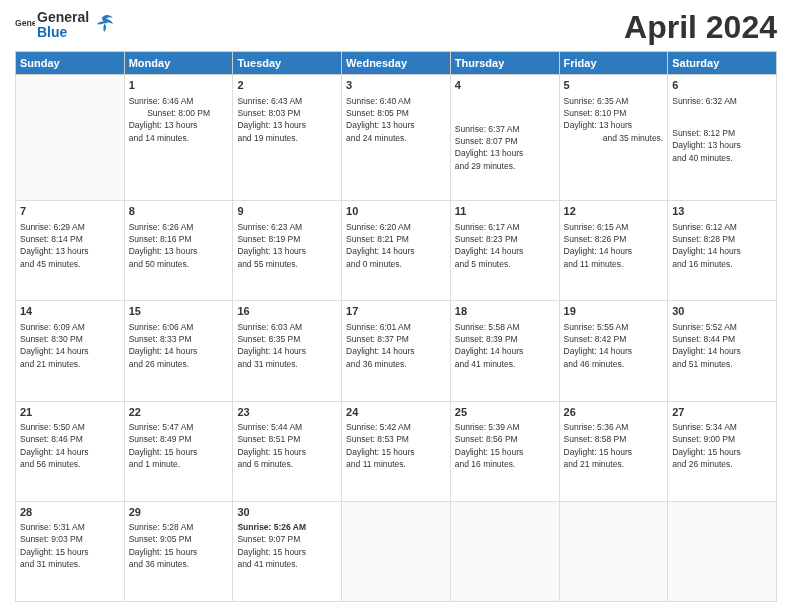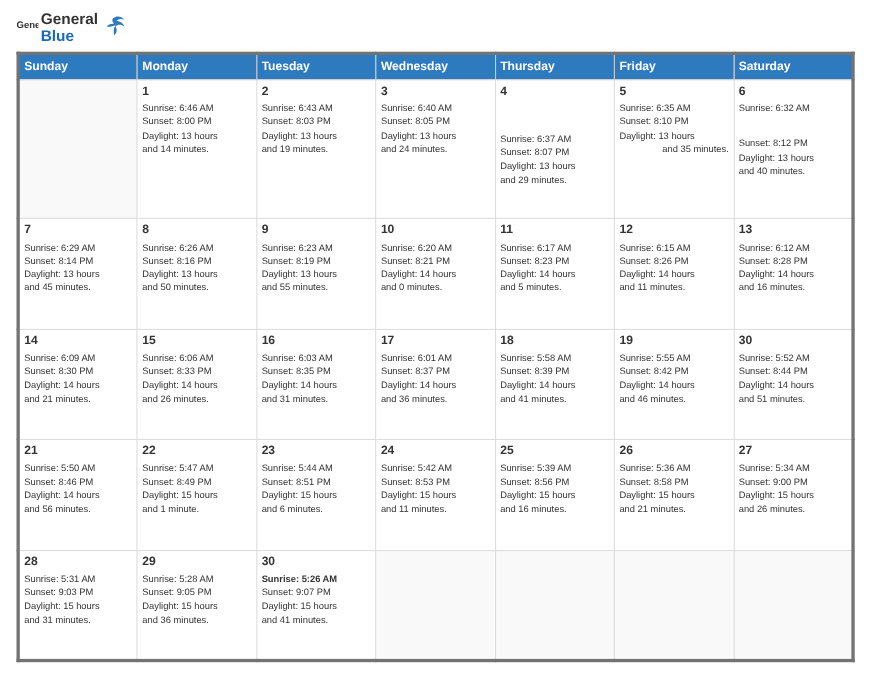--- a/index.html
+++ b/index.html
@@ -40,21 +40,21 @@
       font-weight: bold;
       color: #333;
       line-height: 1.1;
     }
     .subtitle {
       font-size: 14px;
       color: #555;
     }
     .calendar {
       flex: 1;
-      border: 3px solid #737373;
+      border: 1px solid #737373;
       border-collapse: collapse;
       width: 100%;
       font-size: 9.5px;
     }
     .calendar thead tr th {
       background-color: #2e7abf;
       color: #fff;
       padding: 5px 4px;
       text-align: left;
       font-size: 11px;
@@ -98,20 +98,21 @@
       </div>
       <div style="display:flex; flex-direction:column; line-height:1.1;">
         <span style="font-size:14px; font-weight:bold; color:#333;">General</span>
         <span style="font-size:14px; font-weight:bold; color:#1a6bb5;">Blue</span>
       </div>
       <svg width="22" height="22" viewBox="0 0 22 22" style="margin-left:2px; margin-top:-4px;">
         <path d="M11 4 C13 2, 18 3, 20 6 C18 5, 15 5, 13 7 C16 7, 19 9, 20 12 C17 10, 14 10, 12 12 C14 15, 13 18, 11 20 C10 17, 10 14, 12 11 C9 12, 6 13, 4 12 C6 10, 9 9, 11 10 C9 8, 8 5, 11 4Z" fill="#2e7abf"></path>
       </svg>
     </div>
     <div class="title-block">
+      <div class="main-title">April 2024</div>
     </div>
   </div>
 
   <table class="calendar">
     <thead>
       <tr>
 
       <th>Sunday</th>
           <th>Monday</th>
           <th>Tuesday</th>
@@ -121,21 +122,21 @@
           <th>Saturday</th>
         </tr>
     </thead>
     <tbody id="calendar-body">
     <tr>
           <td class="empty-cell"></td>
           <td>
             <span class="day-number">1</span>
             <div class="day-info">
               <span style="display: block;">Sunrise: 6:46 AM</span>
-              <span style="display: block;">Sunset: 8:00 PM</span>
+              <span style="display: block; text-align: center;">Sunset: 8:00 PM</span>
               <span style="display: block;">Daylight: 13 hours</span>
               <span style="display: block;">and 14 minutes.</span>
             </div>
           </td>
           <td>
             <span class="day-number">2</span>
             <div class="day-info">
               <span style="display: block;">Sunrise: 6:43 AM</span>
               <span style="display: block;">Sunset: 8:03 PM</span>
               <span style="display: block;">Daylight: 13 hours</span>

